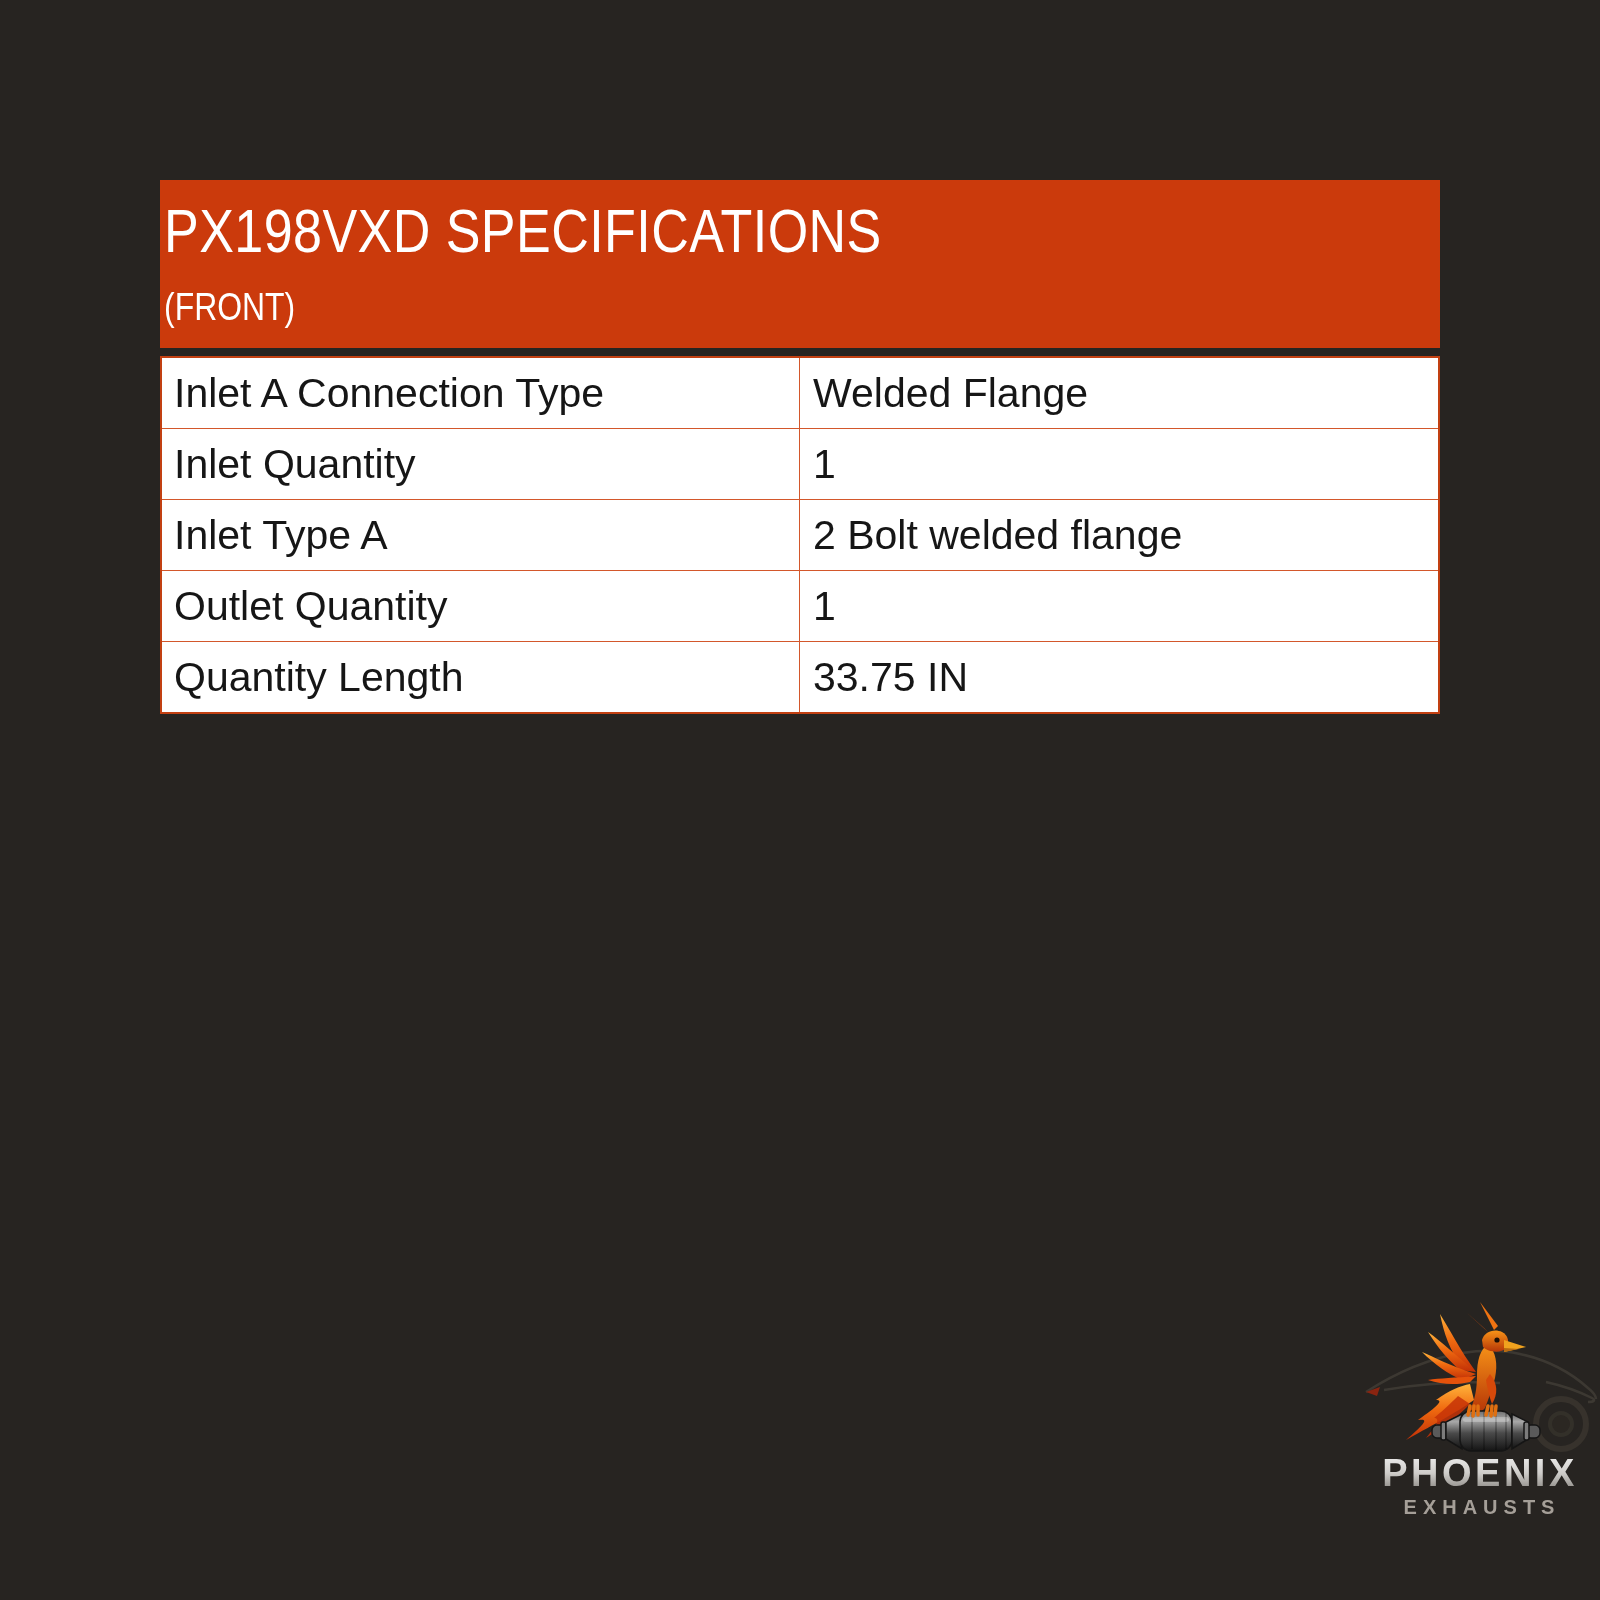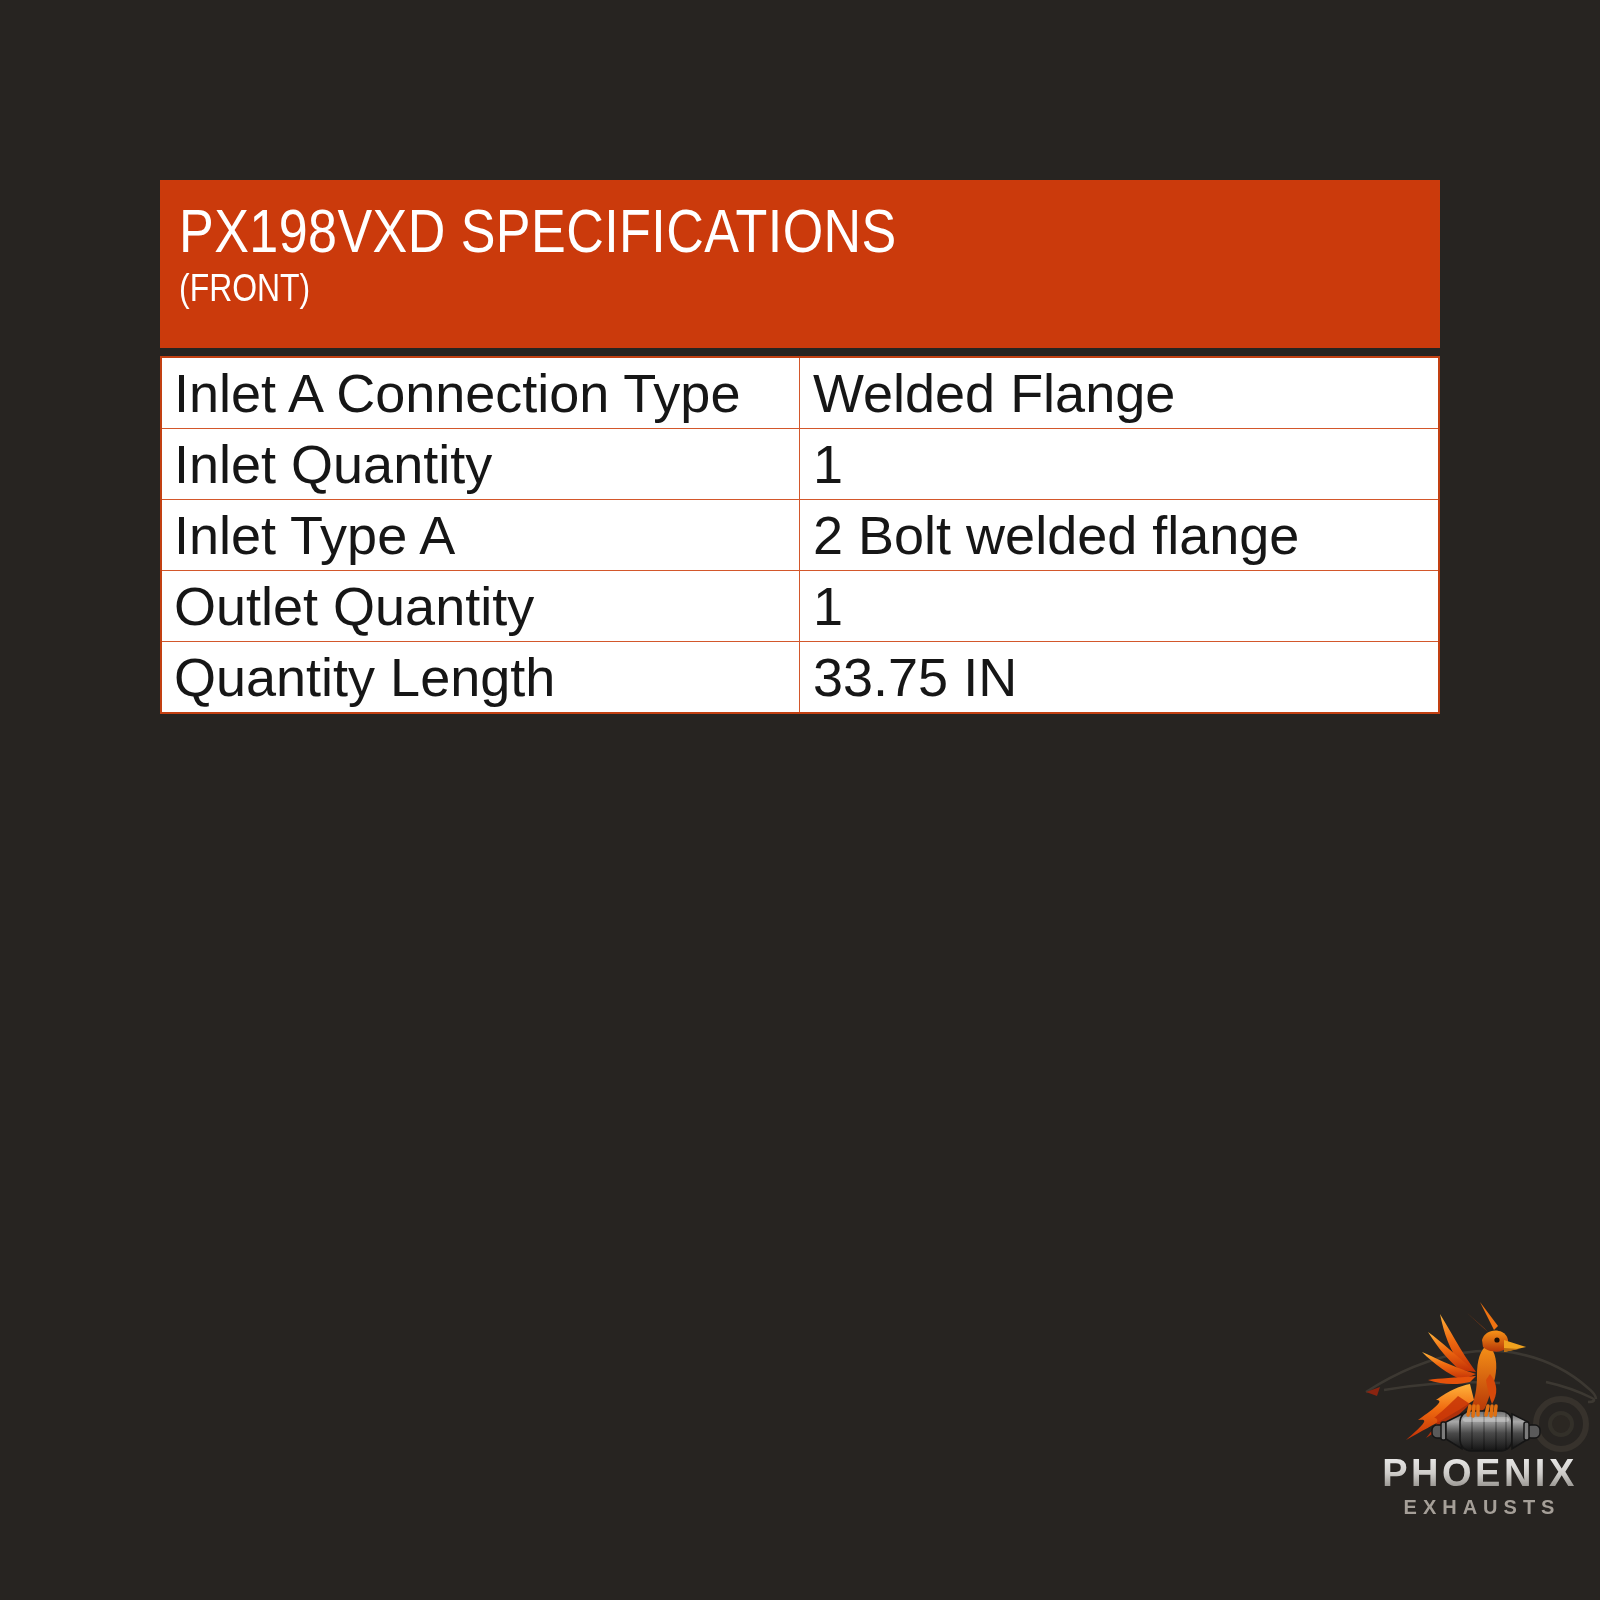--- a/index.html
+++ b/index.html
@@ -4,42 +4,42 @@
 <style>
   html,body{margin:0;padding:0;background:#272421;}
   .page{
     position:relative;width:1600px;height:1600px;background:#272421;
     overflow:hidden;font-family:"Liberation Sans",sans-serif;
   }
 
   
   .spec-header{
     position:absolute;left:160px;top:180px;width:1280px;height:168px;
-    box-sizing:border-box;padding:18px 0 0 19px;color:#ffffff;
+    box-sizing:border-box;padding:18px 0 0 4px;color:#ffffff;
   }
   .spec-header .title{
     display:inline-block;font-size:62px;line-height:66px;font-weight:400;
     transform:scaleX(0.84);transform-origin:left center;white-space:nowrap;
     letter-spacing:0.5px;
   }
-  .spec-header .subtitle-line{margin-top:0;}
+  .spec-header .subtitle-line{margin-top:19px;}
   .spec-header .subtitle{
     display:inline-block;font-size:38px;line-height:48px;font-weight:400;
     transform:scaleX(0.84);transform-origin:left center;white-space:nowrap;
   }
 
   
   .spec-table{
     position:absolute;left:160px;top:356px;width:1280px;
     border-collapse:collapse;table-layout:fixed;background:#ffffff;
     border:2.5px solid #C24012;
   }
   .spec-table td{
     border:1.5px solid #D3572B;
-    font-size:54px;line-height:48px;color:#161616;
+    font-size:41px;line-height:48px;color:#161616;
     vertical-align:middle;padding:11px 12px;height:48px;
     overflow:hidden;
   }
   .spec-table td.label{width:50%;}
   .spec-table td.value{width:50%;padding-left:13px;}
 
   
   .logo{position:absolute;left:1348px;top:1288px;width:264px;height:240px;}
   .logo svg{display:block;}
 </style>

